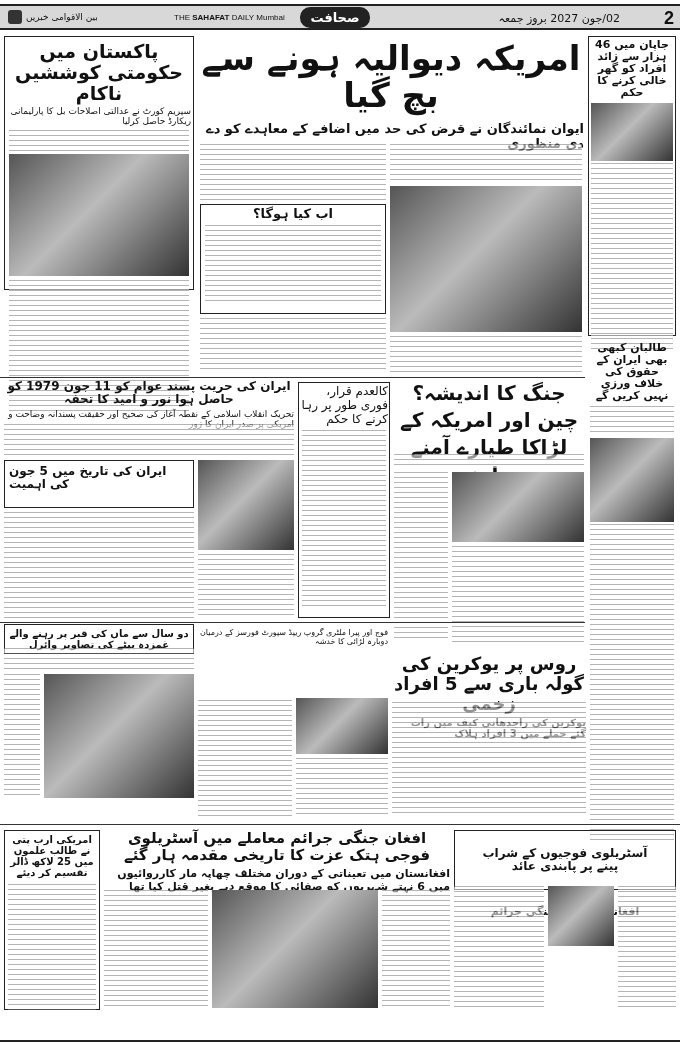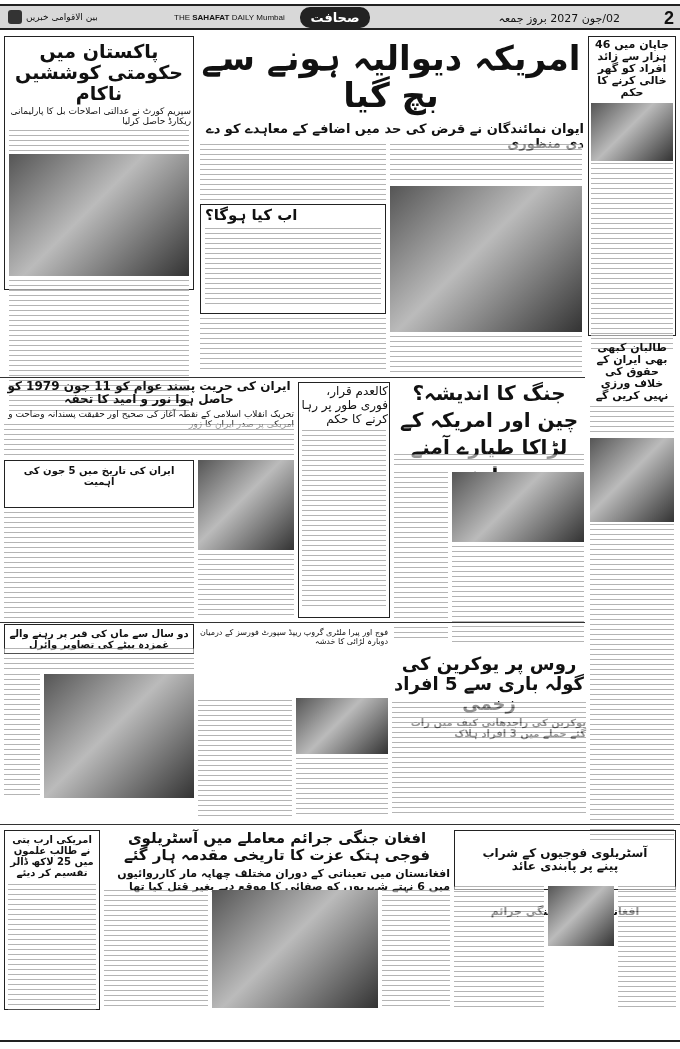--- a/index.html
+++ b/index.html
@@ -38,21 +38,21 @@
   <div class="txt" style="height:22px;margin:2px 4px"></div>
   <div class="photo" style="height:122px;margin:2px 4px"></div>
   <div class="txt" style="height:132px;margin:4px"></div>
 </div>
 
 <div class="abs" style="left:198px;top:36px;width:386px;height:340px">
   <div class="hl" style="font-size:34px;padding-top:4px">امریکہ دیوالیہ ہونے سے بچ گیا</div>
   <div class="sub" style="font-size:13px;font-weight:bold;margin-top:6px">ایوان نمائندگان نے قرض کی حد میں اضافے کے معاہدے کو دے دی منظوری</div>
   <div class="abs txt" style="left:2px;top:108px;width:186px;height:56px"></div>
   <div class="abs box" style="left:2px;top:168px;width:186px;height:110px">
-    <div class="hl" style="font-size:15px;text-align:left;padding:2px 4px">اب کیا ہوگا؟</div>
+    <div class="hl" style="font-size:13px;text-align:center;padding:2px 4px">اب کیا ہوگا؟</div>
     <div class="txt" style="height:80px;margin:2px 4px"></div>
   </div>
   <div class="abs txt" style="left:2px;top:282px;width:186px;height:54px"></div>
   <div class="abs photo" style="left:192px;top:150px;width:192px;height:146px"></div>
   <div class="abs txt" style="left:192px;top:108px;width:192px;height:38px"></div>
   <div class="abs txt" style="left:192px;top:300px;width:192px;height:36px"></div>
 </div>
 
 <div class="abs box" style="left:588px;top:36px;width:88px;height:300px">
   <div class="hl" style="font-size:11px;padding:2px">جاپان میں 46 ہزار سے زائد افراد کو گھر خالی کرنے کا حکم</div>
@@ -67,21 +67,21 @@
   <div class="txt" style="height:320px;margin:2px"></div>
 </div>
 
 <div class="abs hline" style="left:0;top:377px;width:585px"></div>
 
 <div class="abs" style="left:4px;top:380px;width:290px;height:240px">
   <div class="hl" style="font-size:12px">ایران کی حریت پسند عوام کو 11 جون 1979 کو حاصل ہوا نور و امید کا تحفہ</div>
   <div class="sub" style="font-size:9px;margin-top:3px">تحریک انقلاب اسلامی کے نقطہ آغاز کی صحیح اور حقیقت پسندانہ وضاحت و امریکی پر صدر ایران کا زور</div>
   <div class="abs txt" style="left:0;top:44px;width:290px;height:32px"></div>
   <div class="abs box" style="left:0;top:80px;width:190px;height:48px">
-    <div class="hl" style="font-size:10px;text-align:center;padding:4px">ایران کی تاریخ میں 5 جون کی اہمیت</div>
+    <div class="hl" style="font-size:12px;text-align:left;padding:4px">ایران کی تاریخ میں 5 جون کی اہمیت</div>
   </div>
   <div class="abs txt" style="left:0;top:132px;width:190px;height:106px"></div>
   <div class="abs photo" style="left:194px;top:80px;width:96px;height:90px"></div>
   <div class="abs txt" style="left:194px;top:174px;width:96px;height:64px"></div>
 </div>
 
 <div class="abs box" style="left:298px;top:382px;width:92px;height:236px">
   <div class="sub" style="font-size:12px;padding:1px">کالعدم قرار، فوری طور پر رہا کرنے کا حکم</div>
   <div class="txt" style="height:180px;margin:3px"></div>
 </div>

